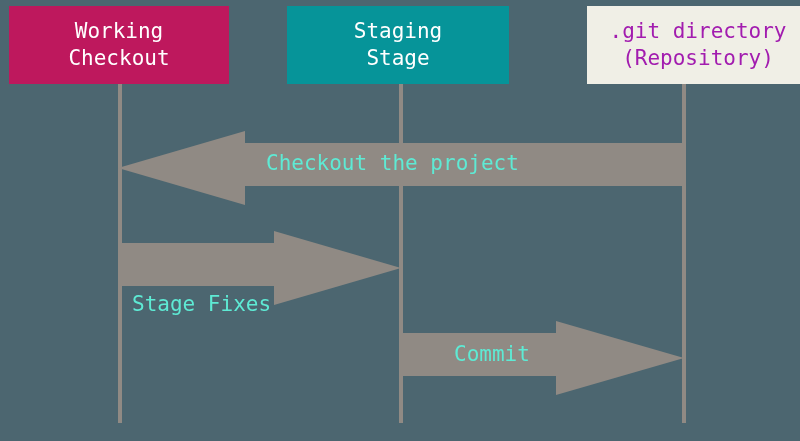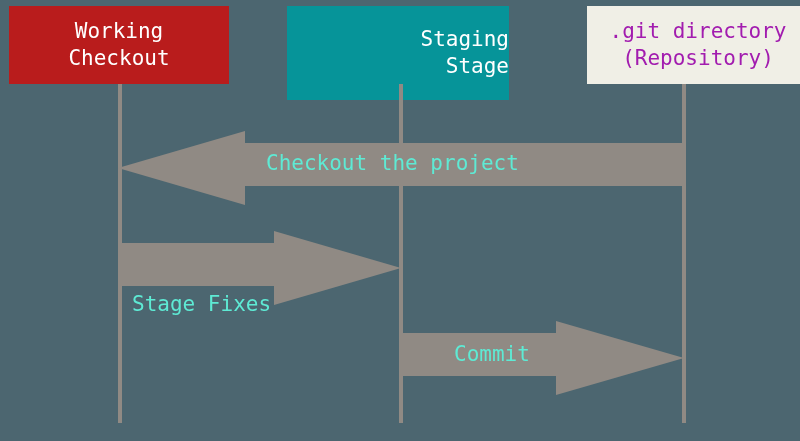--- a/index.html
+++ b/index.html
@@ -27,28 +27,27 @@
     font-family: "DejaVu Sans Mono", "Liberation Mono", monospace;
     font-size: 21px;
     line-height: 1.30;
     letter-spacing: 0px;
     white-space: pre;
   }
   .node-line { display: block; }
 
   #box-working {
     left: 9px;  top: 6px;  width: 220px;  height: 78px;
-    background: #b91c1c;
+    background: #be185d;
     color: #ffffff;
   }
   #box-staging {
-    left: 287px; top: 6px; width: 222px; height: 94px;
+    left: 287px; top: 6px; width: 222px; height: 78px;
     background: #069499;
     color: #ffffff;
-    align-items: flex-end;
   }
   #box-repository {
     left: 587px; top: 6px; width: 222px; height: 78px;
     background: #f0efe6;
     color: #a21caf;
   }
 
   
   .lifeline {
     position: absolute;

